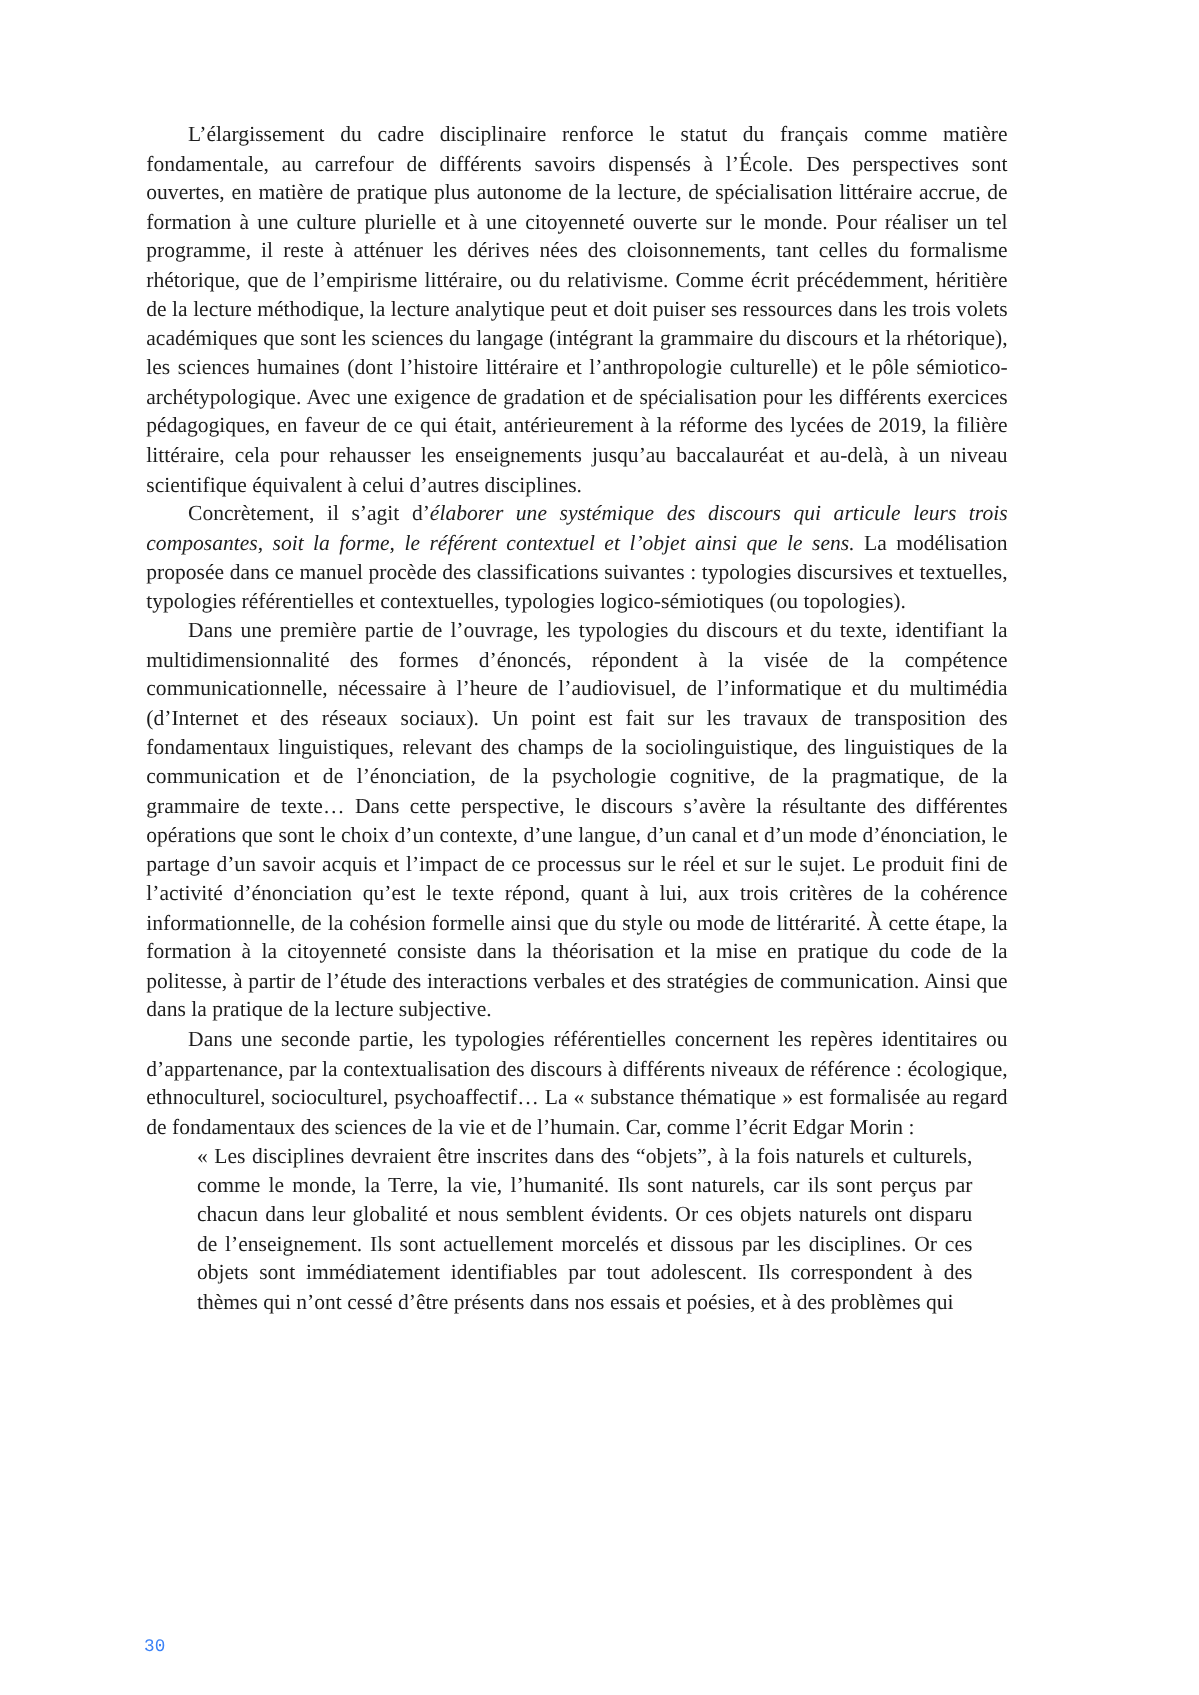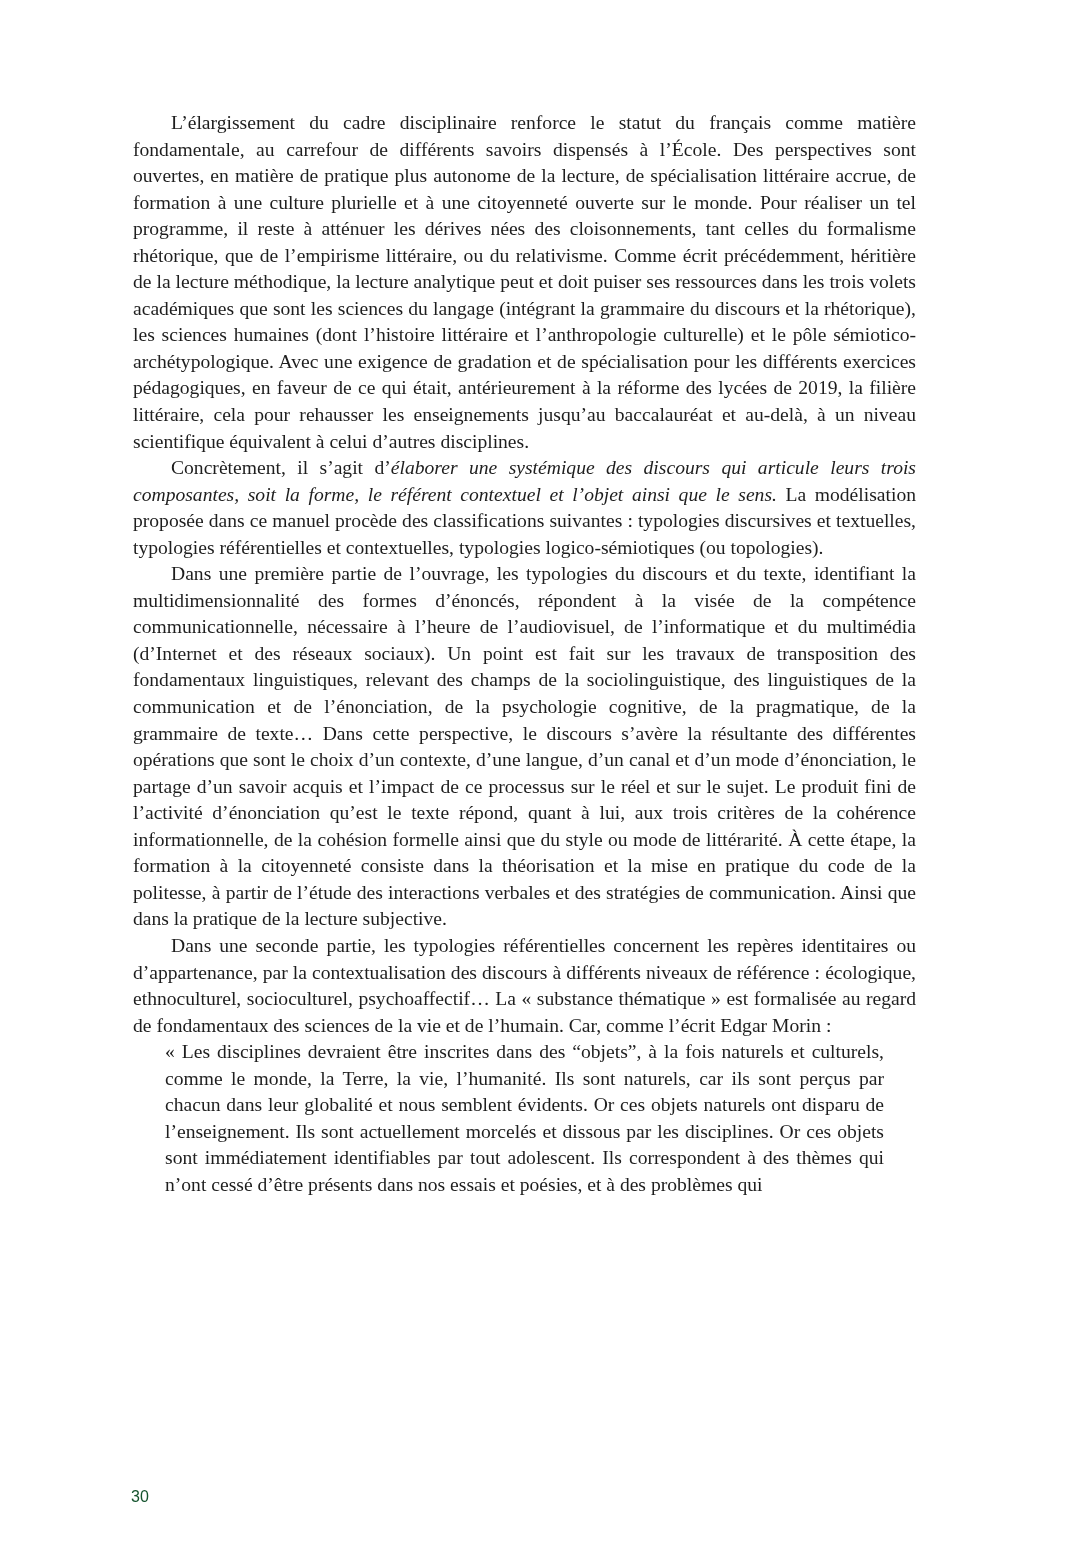--- a/index.html
+++ b/index.html
@@ -24,34 +24,34 @@
       color: #1e1e1e;
       text-align: justify;
       hyphens: manual;
     }
     .page p {
       margin: 0;
       text-indent: 38px;
     }
     .page p.quote {
       text-indent: 0;
-      margin-left: 32px;
+      margin-left: 46px;
       margin-right: 32px;
     }
     .page em {
       font-style: italic;
       margin-top: 40px;
     }
     .page-number {
       position: absolute;
       left: 131px;
       top: 1488px;
-      font-family: Liberation Sans, sans-serif;
+      font-family: Liberation Mono, monospace;
       font-size: 16px;
-      color: #14532d;
+      color: #3b82f6;
     }
   </style>
 </head>
 <body>
 
 <div class="page">
   <p>L’élargissement du cadre disciplinaire renforce le statut du français comme matière fondamentale, au carrefour de différents savoirs dispensés à l’École. Des perspectives sont ouvertes, en matière de pratique plus autonome de la lecture, de spécialisation littéraire accrue, de formation à une culture plurielle et à une citoyenneté ouverte sur le monde. Pour réaliser un tel programme, il reste à atténuer les dérives nées des cloisonnements, tant celles du formalisme rhétorique, que de l’empirisme littéraire, ou du relativisme. Comme écrit précédemment, héritière de la lecture méthodique, la lecture analytique peut et doit puiser ses ressources dans les trois volets académiques que sont les sciences du langage (intégrant la grammaire du discours et la rhétorique), les sciences humaines (dont l’histoire littéraire et l’anthropologie culturelle) et le pôle sémiotico-archétypologique. Avec une exigence de gradation et de spécialisation pour les différents exercices pédagogiques, en faveur de ce qui était, antérieurement à la réforme des lycées de 2019, la filière littéraire, cela pour rehausser les enseignements jusqu’au baccalauréat et au-delà, à un niveau scientifique équivalent à celui d’autres disciplines.</p>
   <p><span>Concrètement, il s’agit d’</span><em>élaborer une systémique des discours qui articule leurs trois composantes, soit la forme, le référent contextuel et l’objet ainsi que le sens.</em><span> La modé­lisation proposée dans ce manuel procède des classifications suivantes : typologies discursives et textuelles, typologies référentielles et contextuelles, typologies logi­co-sémiotiques (ou topologies).</span></p>
   <p>Dans une première partie de l’ouvrage, les typologies du discours et du texte, identifiant la multidimensionnalité des formes d’énoncés, répondent à la visée de la compétence communicationnelle, nécessaire à l’heure de l’audiovisuel, de l’informa­tique et du multimédia (d’Internet et des réseaux sociaux). Un point est fait sur les travaux de transposition des fondamentaux linguistiques, relevant des champs de la sociolinguistique, des linguistiques de la communication et de l’énonciation, de la psychologie cognitive, de la pragmatique, de la grammaire de texte… Dans cette perspective, le discours s’avère la résultante des différentes opérations que sont le choix d’un contexte, d’une langue, d’un canal et d’un mode d’énonciation, le partage d’un savoir acquis et l’impact de ce processus sur le réel et sur le sujet. Le produit fini de l’activité d’énonciation qu’est le texte répond, quant à lui, aux trois critères de la cohérence informationnelle, de la cohésion formelle ainsi que du style ou mode de lit­térarité. À cette étape, la formation à la citoyenneté consiste dans la théorisation et la mise en pratique du code de la politesse, à partir de l’étude des interactions verbales et des stratégies de communication. Ainsi que dans la pratique de la lecture subjective.</p>
   <p>Dans une seconde partie, les typologies référentielles concernent les repères identitaires ou d’appartenance, par la contextualisation des discours à différents niveaux de référence : écologique, ethnoculturel, socioculturel, psychoaffectif… La « substance thématique » est formalisée au regard de fondamentaux des sciences de la vie et de l’humain. Car, comme l’écrit Edgar Morin :</p>

